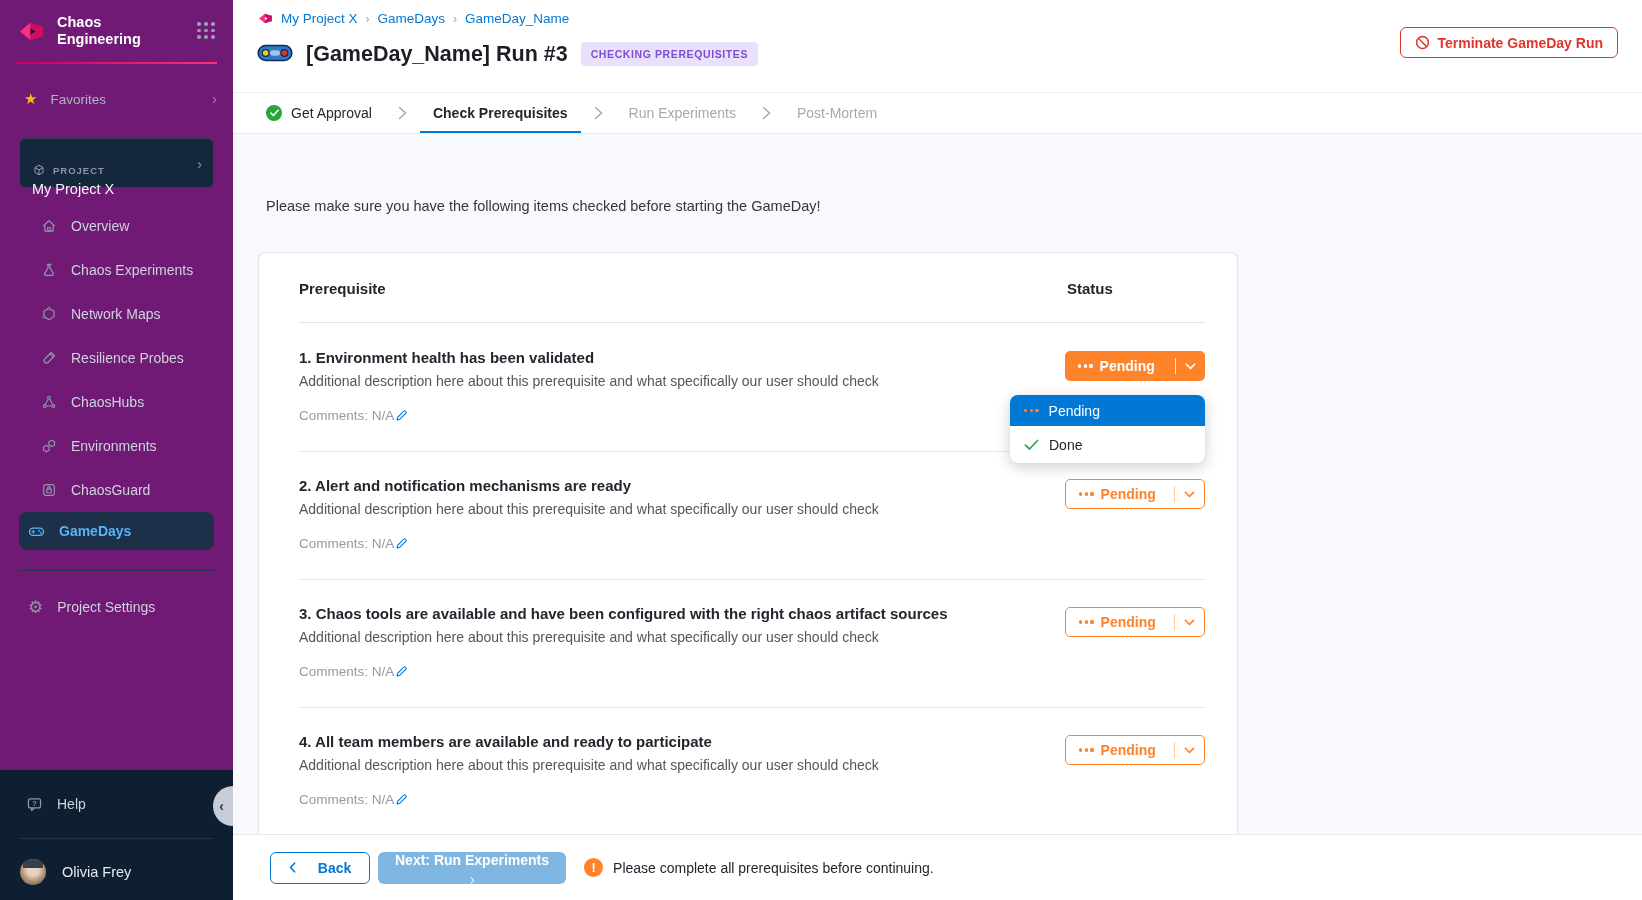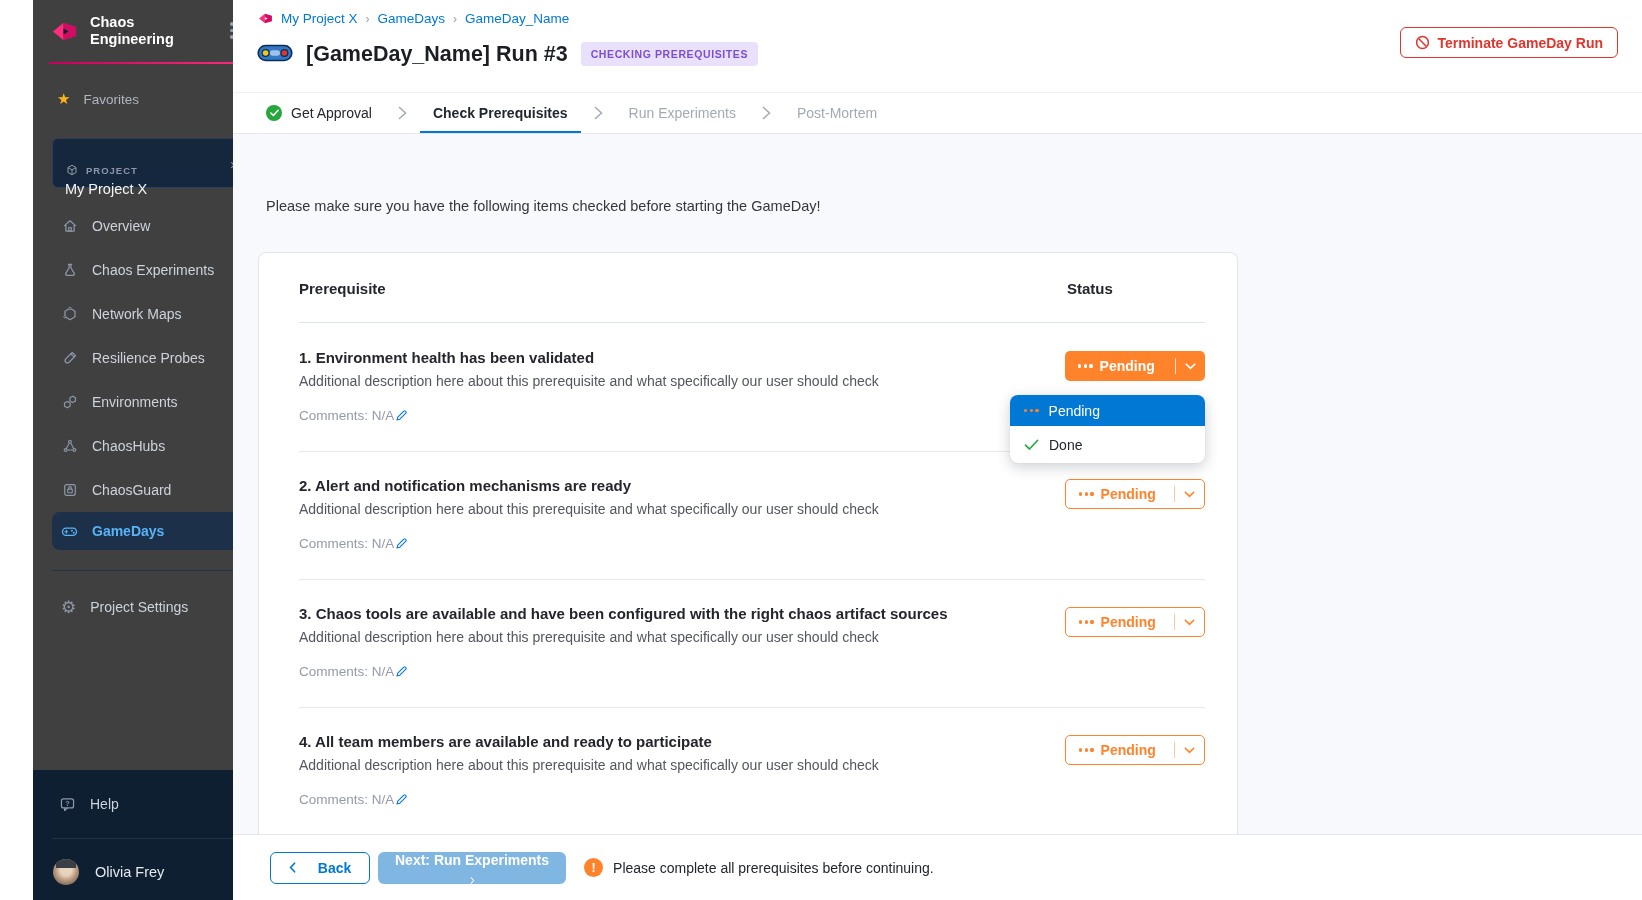--- a/index.html
+++ b/index.html
@@ -1,38 +1,38 @@
 <!DOCTYPE html>
 <html><head>
 <meta charset="utf-8">
 <style>
   * { margin:0; padding:0; box-sizing:border-box; }
   html,body { width:1642px; height:900px; overflow:hidden; background:#fff;
     font-family:"Liberation Sans","DejaVu Sans",sans-serif; }
 
   
-  #sidebar { position:absolute; left:0; top:0; width:233px; height:900px; background:#404040;margin-left:33px; }
+  #sidebar { position:absolute; left:0; top:0; width:233px; height:900px; background:#701a75; }
   .sb-logo { position:absolute; left:18px; top:14px; display:flex; align-items:center; gap:12px; }
   .sb-logo-text { color:#fff; font-size:14.5px; font-weight:700; line-height:1.2; width:95px; }
   #grid-icon { position:absolute; right:18px; top:22px; display:grid; grid-template-columns:repeat(3,4px); gap:3px; cursor:pointer; }
   #grid-icon i { width:3.5px; height:3.5px; border-radius:50%; background:#97a0ae; }
   .sb-pink { position:absolute; left:16px; right:16px; top:62px; height:2px;
     background:linear-gradient(90deg,#c6005c,#ff2d7c); }
   .sb-fav { position:absolute; left:0; right:0; top:86px; height:26px; display:flex; align-items:center; padding:0 16px 0 24px; cursor:pointer; }
   .sb-fav .star { color:#fcb519; font-size:15px; margin-right:13px; }
   .sb-fav .lbl { color:#aeb6c2; font-size:13.5px; flex:1; }
   .chev-r { color:#8d97a8; font-size:14px; }
   .sb-project { position:absolute; left:19px; right:19px; top:138px; height:34px; background:#15273d;
     border:1px solid #2c4059; border-radius:6px; padding:24px 12px; cursor:pointer; }
   .sb-project .p-top { display:flex; align-items:center; gap:7px; }
   .sb-project .p-lbl { color:#8d97a8; font-size:9.5px; font-weight:700; letter-spacing:1px; }
   .sb-project .p-name { color:#f3f5f8; font-size:14.5px; margin-top:4px; }
   .sb-project .chev-r { position:absolute; right:11px; top:17px; }
   #nav-list { position:absolute; left:0; top:204px; right:0; }
-  .nav-item { position:relative; height:44px; display:flex; align-items:center; padding-left:28px; gap:14px; cursor:pointer; }
+  .nav-item { position:relative; height:44px; display:flex; align-items:center; padding-left:40px; gap:14px; cursor:pointer; }
   .nav-item .nv-lbl { color:#cdd3dc; font-size:14px; }
   .nav-item.active { background:#1d3049; border-radius:8px; margin:0 19px; height:38px;
     padding-left:9px; width:195px; }
   .nav-item.active .nv-lbl { color:#58b4f8; font-weight:600; }
   .nv-ic { width:17px; height:17px; display:flex; align-items:center; justify-content:center; }
   .sb-sep { position:absolute; left:19px; right:19px; top:570px; height:1px; background:#203348; }
   .sb-settings { position:absolute; left:0; right:0; top:590px; height:34px; display:flex; align-items:center; padding-left:28px; gap:14px; cursor:pointer; }
   .sb-settings .gear { color:#8d97a8; font-size:17px; line-height:1; }
   .sb-settings .lbl { color:#cdd3dc; font-size:14px; }
   .sb-bottom { position:absolute; left:0; right:0; top:770px; bottom:0; background:#0d1f31; }
@@ -193,35 +193,35 @@
           <svg width="16" height="16" viewBox="0 0 16 16">
             <path d="M10.2 2.5l3.3 3.3-6.4 6.4a2.33 2.33 0 1 1-3.3-3.3z" fill="none" stroke="#8d97a8" stroke-width="1.25" stroke-linejoin="round"></path>
             <line x1="8.9" y1="3.8" x2="12.2" y2="7.1" stroke="#8d97a8" stroke-width="1.1"></line>
           </svg>
         </span>
         <span class="nv-lbl">Resilience Probes</span>
       </div>
       <div class="nav-item">
         <span class="nv-ic">
           <svg width="16" height="16" viewBox="0 0 16 16">
-            <path d="M10.7 2.2l2.8 1.6v3.2l-2.8 1.6-2.8-1.6V3.8z M5.3 7.4l2.8 1.6v3.2l-2.8 1.6-2.8-1.6V9z" fill="none" stroke="#8d97a8" stroke-width="1.2" stroke-linejoin="round"></path>
-          </svg>
-        </span>
-        <span class="nv-lbl">Environments</span>
-      </div>
-      <div class="nav-item">
-        <span class="nv-ic">
-          <svg width="16" height="16" viewBox="0 0 16 16">
             <circle cx="8" cy="3.6" r="1.4" fill="none" stroke="#8d97a8" stroke-width="1.1"></circle>
             <circle cx="3.6" cy="12" r="1.4" fill="none" stroke="#8d97a8" stroke-width="1.1"></circle>
             <circle cx="12.4" cy="12" r="1.4" fill="none" stroke="#8d97a8" stroke-width="1.1"></circle>
             <path d="M7.3 4.9 4.2 10.7 M8.7 4.9l3.1 5.8 M5.1 12h5.8" stroke="#8d97a8" stroke-width="1.1" fill="none"></path>
           </svg>
         </span>
         <span class="nv-lbl">ChaosHubs</span>
+      </div>
+      <div class="nav-item">
+        <span class="nv-ic">
+          <svg width="16" height="16" viewBox="0 0 16 16">
+            <path d="M10.7 2.2l2.8 1.6v3.2l-2.8 1.6-2.8-1.6V3.8z M5.3 7.4l2.8 1.6v3.2l-2.8 1.6-2.8-1.6V9z" fill="none" stroke="#8d97a8" stroke-width="1.2" stroke-linejoin="round"></path>
+          </svg>
+        </span>
+        <span class="nv-lbl">Environments</span>
       </div>
       <div class="nav-item">
         <span class="nv-ic">
           <svg width="16" height="16" viewBox="0 0 16 16">
             <rect x="2.7" y="2.7" width="10.6" height="10.6" rx="2" fill="none" stroke="#8d97a8" stroke-width="1.2"></rect>
             <rect x="5.7" y="7.1" width="4.6" height="3.6" rx=".7" fill="none" stroke="#8d97a8" stroke-width="1.1"></rect>
             <path d="M6.6 7.1V6a1.4 1.4 0 0 1 2.8 0v1.1" fill="none" stroke="#8d97a8" stroke-width="1.1"></path>
           </svg>
         </span>
         <span class="nv-lbl">ChaosGuard</span>

